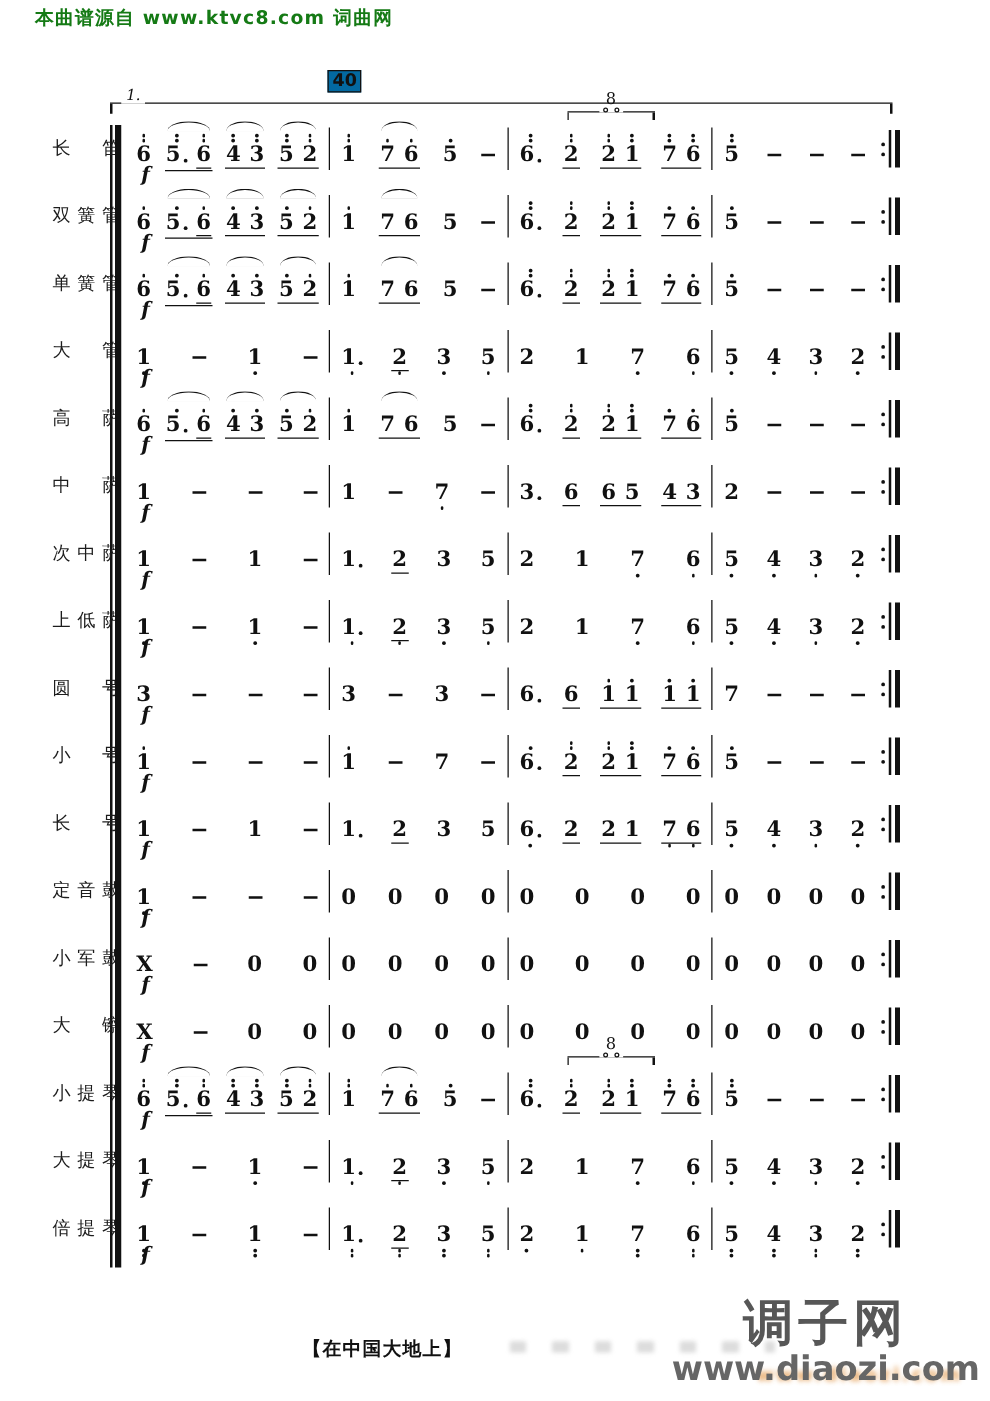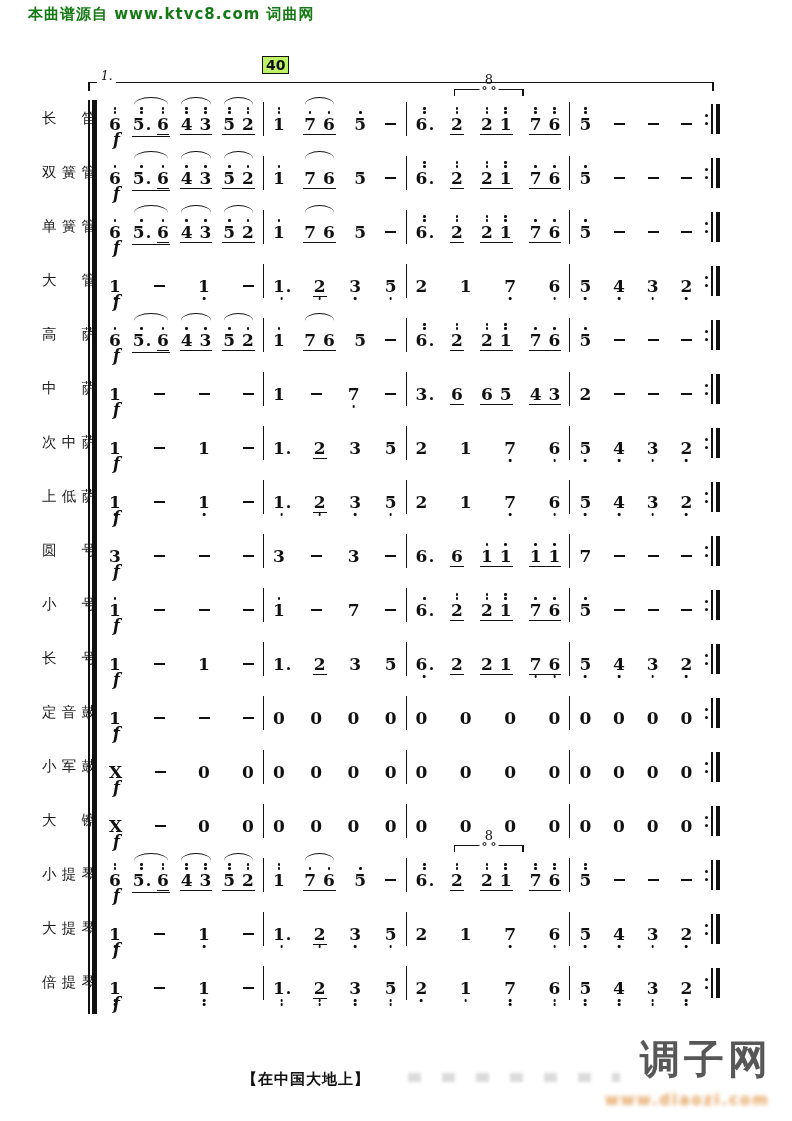--- a/index.html
+++ b/index.html
@@ -2,21 +2,21 @@
 <html style="--green: #157a15; --ink: #111111; --wm: #575757;"><head>
 <meta charset="utf-8">
 <style>
   :root{ --green:#157a15; --ink:#111; --wm:#575757; }
   html,body{margin:0;padding:0;}
   body{width:792px;height:1121px;background:#fff;position:relative;overflow:hidden;
        font-family:"DejaVu Sans",sans-serif;color:var(--ink);}
   .header-note{position:absolute;left:28px;top:5px;font-size:15px;font-weight:bold;
        color:var(--green);letter-spacing:1px;}
   .score{position:absolute;left:30px;top:56px;width:692px;}
-  .mark40{position:absolute;left:232px;top:0;border:1.8px solid var(--ink);background:#bef264;
+  .mark40{position:absolute;left:232px;top:0;border:1.8px solid var(--ink);background:#0369a1;
        font-weight:bold;font-size:14px;line-height:16px;padding:0 3px;z-index:5;}
   .volta{position:absolute;left:58px;right:8px;top:26px;height:9px;border-top:1.7px solid var(--ink);}
   .volta .tick{position:absolute;top:0;width:1.7px;height:8px;background:var(--ink);}
   .volta .tick.l{left:0}.volta .tick.r{right:0}
   .volta-label{position:absolute;left:9px;top:-14px;font-family:"DejaVu Serif",serif;
        font-style:italic;font-size:12px;background:#fff;padding:0 4px;}
   .staves{margin-left:58px;margin-top:40px;position:relative;padding-left:12px;}
   .staves::before{content:"";position:absolute;left:0;top:4px;height:914px;width:1.7px;background:var(--ink);}
   .staves::after{content:"";position:absolute;left:4px;top:4px;height:914px;width:4.5px;background:var(--ink);}
   .row{height:54px;position:relative;}
@@ -53,21 +53,21 @@
   .o8 .tick.l{left:0}.o8 .tick.r{right:0}
   .o8 .eight{position:absolute;left:50%;transform:translateX(-50%);top:-17px;
       font-family:"DejaVu Serif",serif;font-size:13px;line-height:14px;}
   .o8 .circs{position:absolute;left:50%;transform:translateX(-50%);top:-4px;display:flex;gap:5px;
       background:#fff;padding:0 3px;}
   .o8 .circs i{width:4px;height:4px;border:1px solid var(--ink);border-radius:50%;background:#fff;box-sizing:border-box;}
   .ftitle{position:absolute;left:242px;top:1070px;font-size:15px;font-weight:600;
       font-family:Liberation Mono, monospace;letter-spacing:1px;}
   .smudge{position:absolute;left:408px;top:1073px;width:212px;height:9px;opacity:.5;
       background:repeating-linear-gradient(90deg,#b9b9b9 0 13px,transparent 13px 34px);filter:blur(1.6px);}
-  .wm{position:absolute;right:20px;top:1036px;text-align:center;z-index:2;}
+  .wm{position:absolute;right:8px;top:1036px;text-align:center;z-index:2;}
   .wm-name{font-size:40px;line-height:46px;font-weight:bold;color:var(--wm);letter-spacing:4px;}
   .wm-url{font-size:27px;line-height:27px;font-weight:bold;color:#666;}
   .wm-orange{position:absolute;right:22px;top:1091px;font-size:15px;font-weight:bold;
       color:#e0913f;filter:blur(2px);opacity:.85;z-index:1;letter-spacing:2px;}
 </style>
 </head>
 <body>
 
 <div class="header-note">本曲谱源自 www.ktvc8.com 词曲网</div>
 
@@ -3234,13 +3234,14 @@
         </div>
       </div>
     </div>
 </div>
 
 <div class="ftitle">【在中国大地上】</div>
 <div class="smudge"></div>
 <div class="wm-orange">www.diaozi.com</div>
 <div class="wm">
   <div class="wm-name">调子网</div>
+  <div class="wm-url">www.diaozi.com</div>
 </div>
 
 </body></html>

